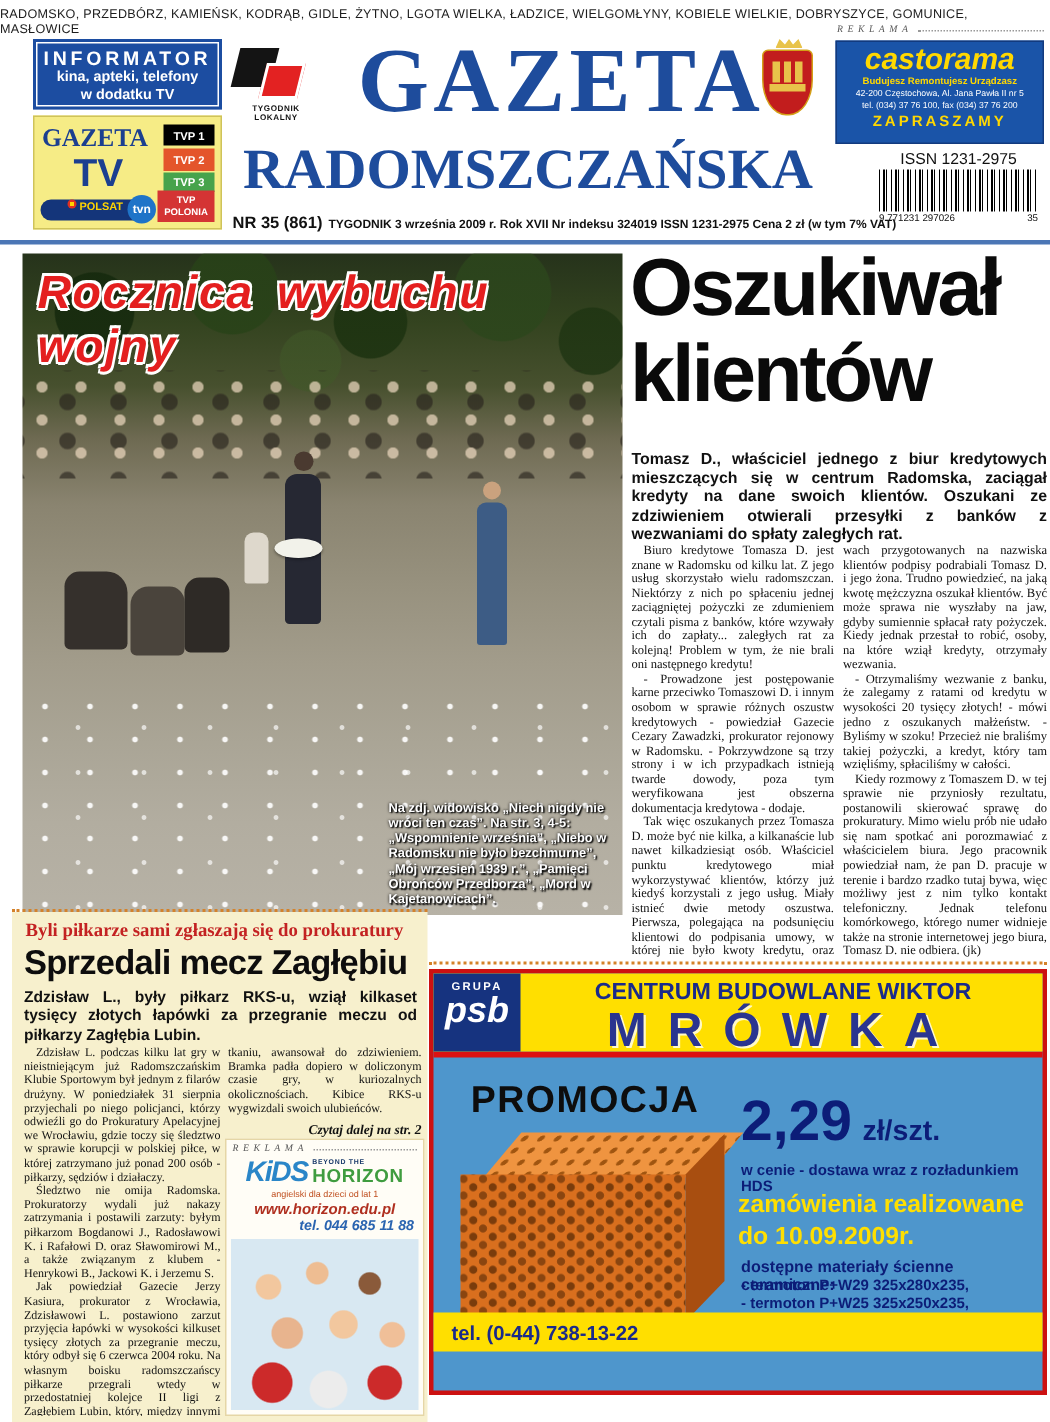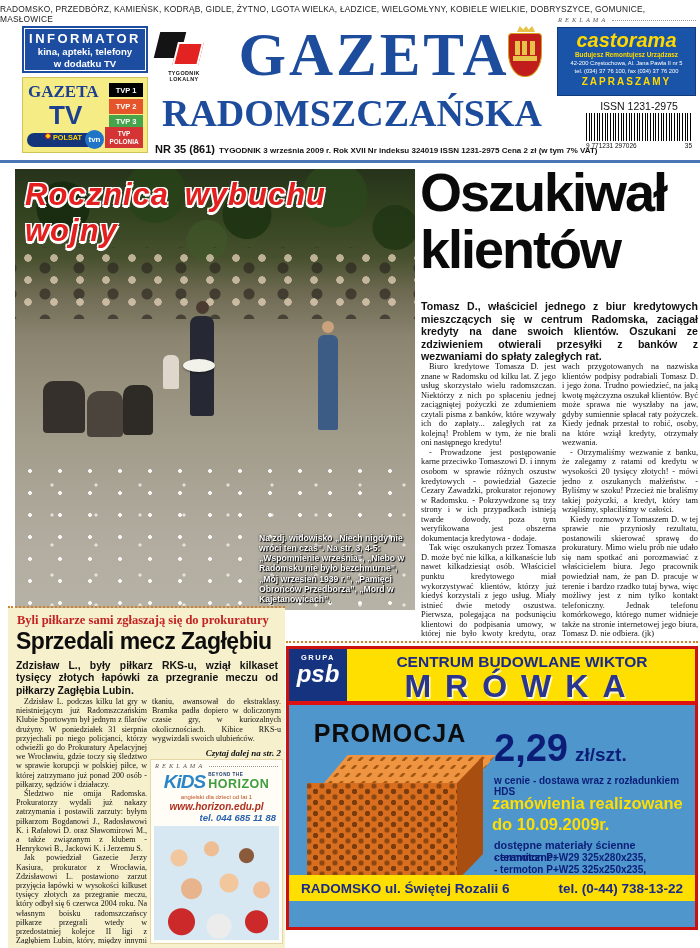--- a/index.html
+++ b/index.html
@@ -250,21 +250,21 @@
   <div class="abs sep-left"></div>
   <div class="abs kicker">Byli piłkarze sami zgłaszają się do prokuratury</div>
   <div class="abs fb-head">Sprzedali mecz Zagłębiu</div>
   <div class="abs fb-lead">Zdzisław L., były piłkarz RKS-u, wziął kilkaset tysięcy złotych łapówki za przegranie meczu od piłkarzy Zagłębia Lubin.</div>
   <div class="abs colbox fb-col1">
       <p>Zdzisław L. podczas kilku lat gry w nieistniejącym już Radomszczańskim Klubie Sportowym był jednym z filarów drużyny. W poniedziałek 31 sierpnia przyjechali po niego policjanci, którzy odwieźli go do Prokuratury Apelacyjnej we Wrocławiu, gdzie toczy się śledztwo w sprawie korupcji w polskiej piłce, w której zatrzymano już ponad 200 osób - piłkarzy, sędziów i działaczy.</p>
       <p>Śledztwo nie omija Radomska. Prokuratorzy wydali już nakazy zatrzymania i postawili zarzuty: byłym piłkarzom Bogdanowi J., Radosławowi K. i Rafałowi D. oraz Sławomirowi M., a także związanym z klubem - Henrykowi B., Jackowi K. i Jerzemu S.</p>
       <p>Jak powiedział Gazecie Jerzy Kasiura, prokurator z Wrocławia, Zdzisławowi L. postawiono zarzut przyjęcia łapówki w wysokości kilkuset tysięcy złotych za przegranie meczu, który odbył się 6 czerwca 2004 roku. Na własnym boisku radomszczańscy piłkarze przegrali wtedy w przedostatniej kolejce II ligi z Zagłębiem Lubin, który, między innymi dzięki temu spo-</p>
     </div>
   <div class="abs colbox cont fb-col2">
-      <p>tkaniu, awansował do ekstraklasy. Bramka padła dopiero w doliczonym czasie gry, w kuriozalnych okolicznościach. Kibice RKS-u wygwizdali swoich ulubieńców.</p>
+      <p>tkaniu, awansował do zdziwieniem. Bramka padła dopiero w doliczonym czasie gry, w kuriozalnych okolicznościach. Kibice RKS-u wygwizdali swoich ulubieńców.</p>
     </div>
   <div class="abs fb-more">Czytaj dalej na str. 2</div>
 
   <div class="abs kids">
     <div class="reklama kids-rk">
       <span>REKLAMA</span>
       <div class="dots"></div>
     </div>
     <div class="kids-logo">
       <span class="kids-brand">KiDS</span>
@@ -306,19 +306,18 @@
         <div>do 10.09.2009r.</div>
       </div>
       <div class="psb-mtitle">dostępne materiały ścienne ceramiczne:</div>
       <div class="psb-mats">
           <p>- termoton P+W29 325x280x235,</p>
           <p>- termoton P+W25 325x250x235,</p>
           <p>- pustak U 250x188x188,</p>
           <p>- pustak wentylacyjny 240x200x200,</p>
         </div>
       <div class="psb-bottom">
-        <span>RADOMSKO ul. Świętej Rozalii 6</span>
         <span>tel. (0-44) 738-13-22</span>
       </div>
     </div>
   </div>
 
 </div>
 
 </body></html>

